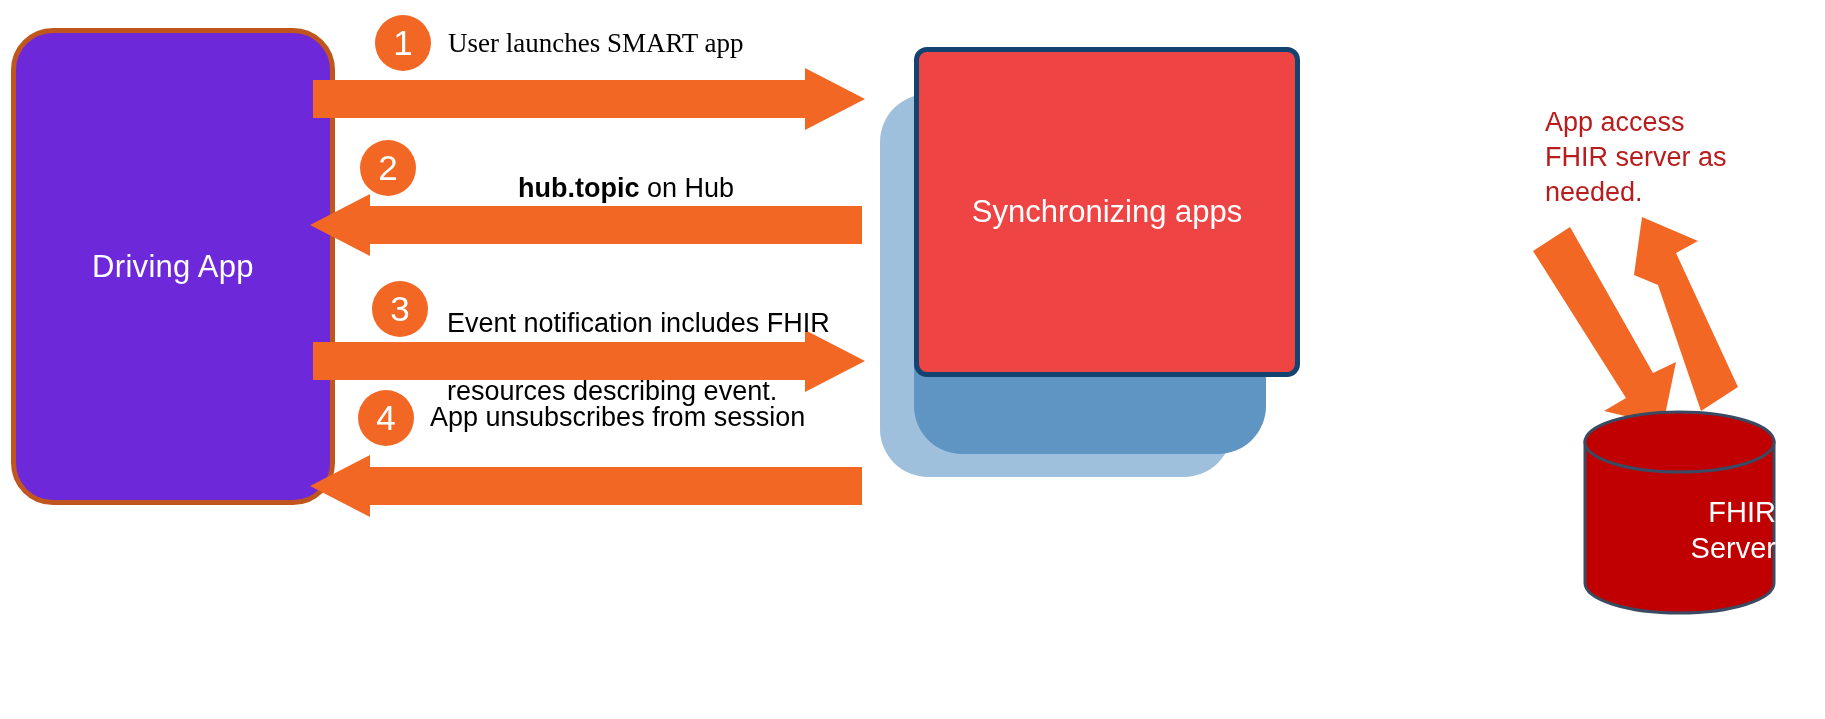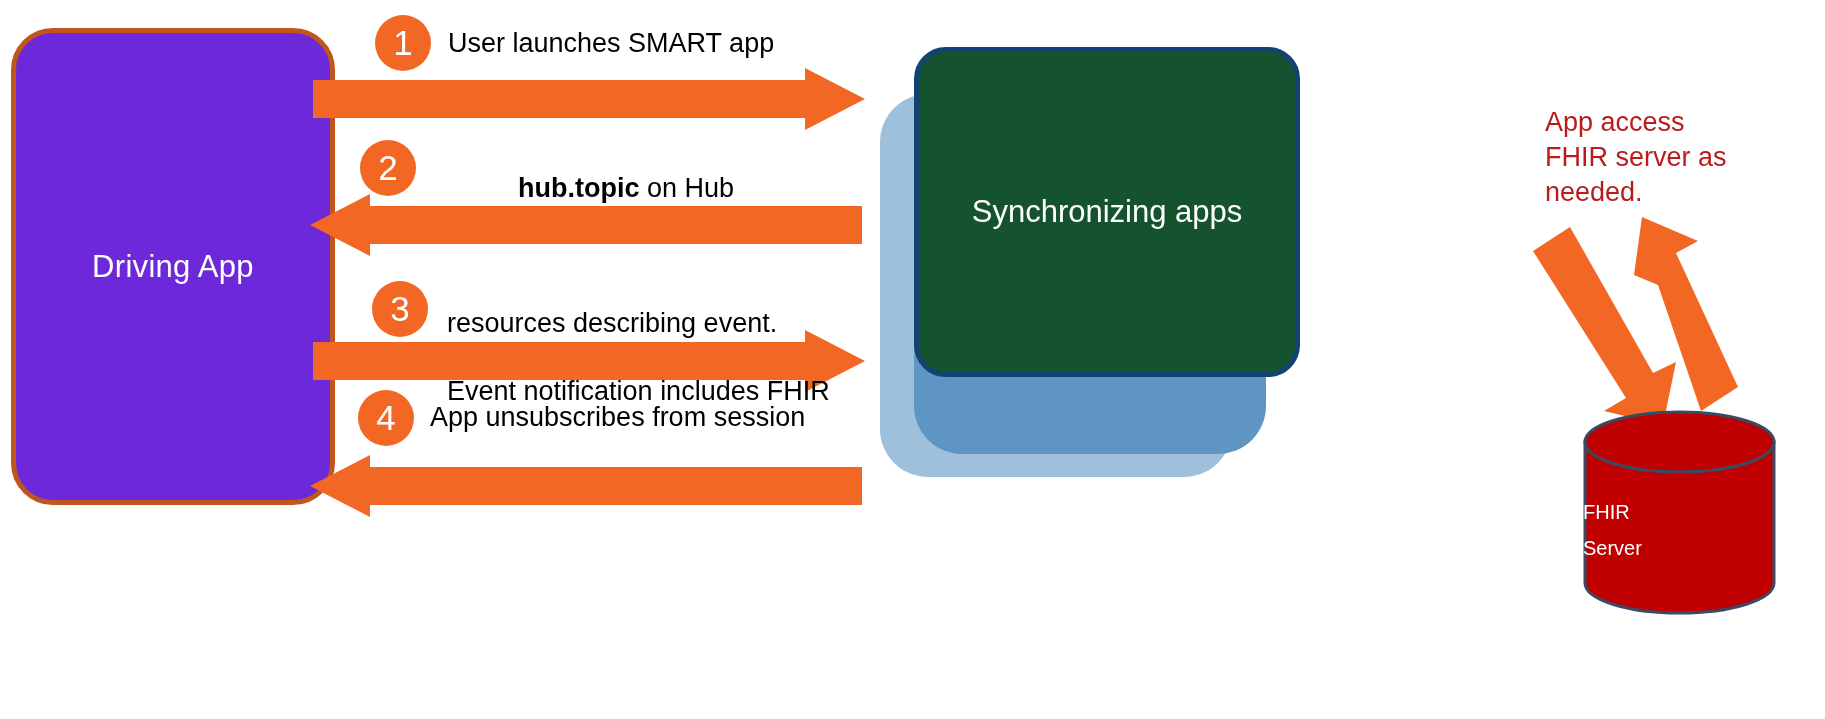--- a/index.html
+++ b/index.html
@@ -82,23 +82,23 @@
     background: #9FC0DD;
   }
   #sync-card-mid {
     left: 34px; top: 24px;
     width: 352px; height: 383px;
     background: #5E95C2;
   }
   #sync-card-front {
     left: 34px; top: 0px;
     width: 386px; height: 330px;
-    background: #14532d;
+    background: #ef4444;
     border: 5px solid #134370;
-    border-radius: 32px;
+    border-radius: 13px;
   }
   #sync-card-front .box-label {
     position: absolute;
     left: 0; right: 0; top: 50%;
     transform: translateY(-50%);
     text-align: center;
     color: #ffffff;
     font-size: 31px;
   }
 
@@ -118,63 +118,63 @@
   #diag-arrows { position: absolute; left: 1530px; top: 215px; width: 235px; height: 215px; }
   #diag-arrows svg { display: block; }
 
   
   #fhir-server { position: absolute; left: 1583px; top: 410px; width: 193px; height: 205px; }
   #fhir-server svg { display: block; }
   #fhir-server .cyl-label {
     position: absolute;
     left: 0; right: 0;
     top: 84px;
-    text-align: left;
-    color: #ffffff;
-    font-size: 20px;
+    text-align: right;
+    color: #ffffff;
+    font-size: 29px;
     line-height: 36px;
     white-space: pre-line;
   }
 </style>
 </head>
 <body>
 
 <div id="canvas">
 
   <div id="driving-app">
     <div class="box-label">Driving App</div>
   </div>
 
   <div class="h-arrow" style="left:313px; top:68px;">
     <svg width="552" height="62" viewBox="0 0 552 62">
       <path d="M0,12 L492,12 L492,0 L552,31 L492,62 L492,50 L0,50 Z" fill="#F26724"></path>
     </svg>
   </div>
   <div class="step-badge" style="left:375px; top:15px;">1</div>
-  <div class="step-text" style="left:448px; top:26px;">User launches SMART app</div>
+  <div class="step-text" style="left:448px; top:26px;font-family:Liberation Serif, serif;">User launches SMART app</div>
 
   <div class="h-arrow" style="left:310px; top:194px;">
     <svg width="552" height="62" viewBox="0 0 552 62">
       <path d="M552,12 L60,12 L60,0 L0,31 L60,62 L60,50 L552,50 Z" fill="#F26724"></path>
     </svg>
   </div>
   <div class="step-badge" style="left:360px; top:140px;">2</div>
   <div class="step-text" style="left:466px; top:137px; text-align:center; width:320px;">
     <div><b>hub.topic</b><span> on Hub</span></div>
   </div>
 
   <div class="h-arrow" style="left:313px; top:330px;">
     <svg width="552" height="62" viewBox="0 0 552 62">
       <path d="M0,12 L492,12 L492,0 L552,31 L492,62 L492,50 L0,50 Z" fill="#F26724"></path>
     </svg>
   </div>
   <div class="step-badge" style="left:372px; top:281px;">3</div>
   <div class="step-text" style="left:447px; top:272px;">
+    <div>Event notification includes FHIR</div>
     <div>resources describing event.</div>
-    <div>Event notification includes FHIR</div>
   </div>
 
   <div class="h-arrow" style="left:310px; top:455px;">
     <svg width="552" height="62" viewBox="0 0 552 62">
       <path d="M552,12 L60,12 L60,0 L0,31 L60,62 L60,50 L552,50 Z" fill="#F26724"></path>
     </svg>
   </div>
   <div class="step-badge" style="left:358px; top:390px;">4</div>
   <div class="step-text" style="left:430px; top:400px;">App unsubscribes from session</div>
 

